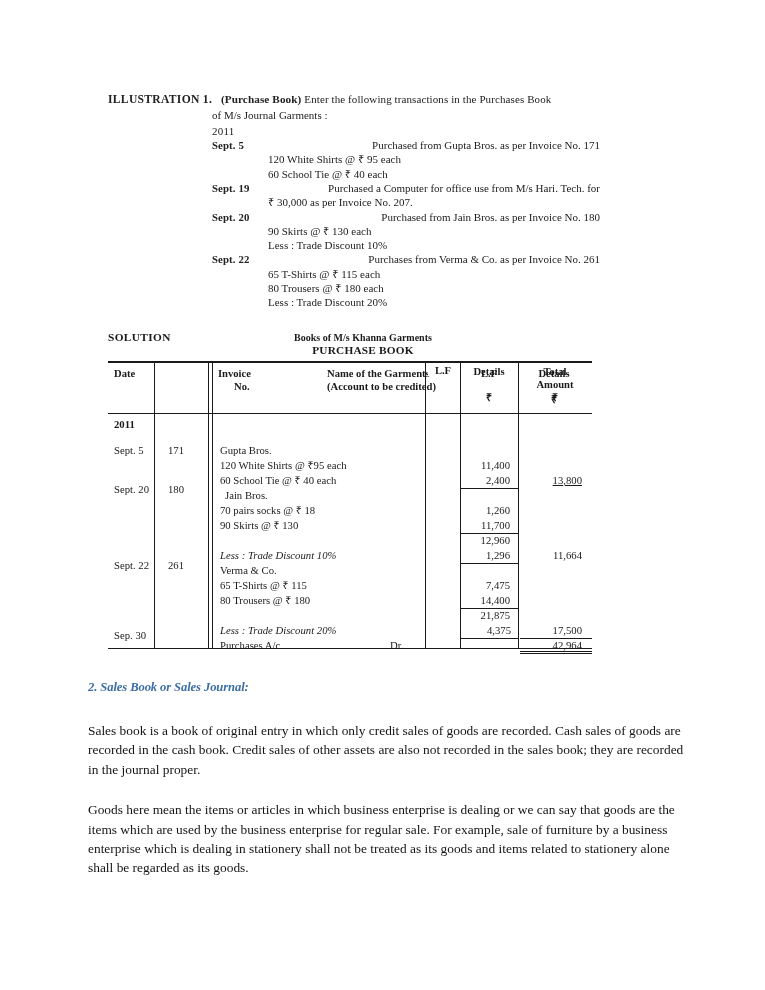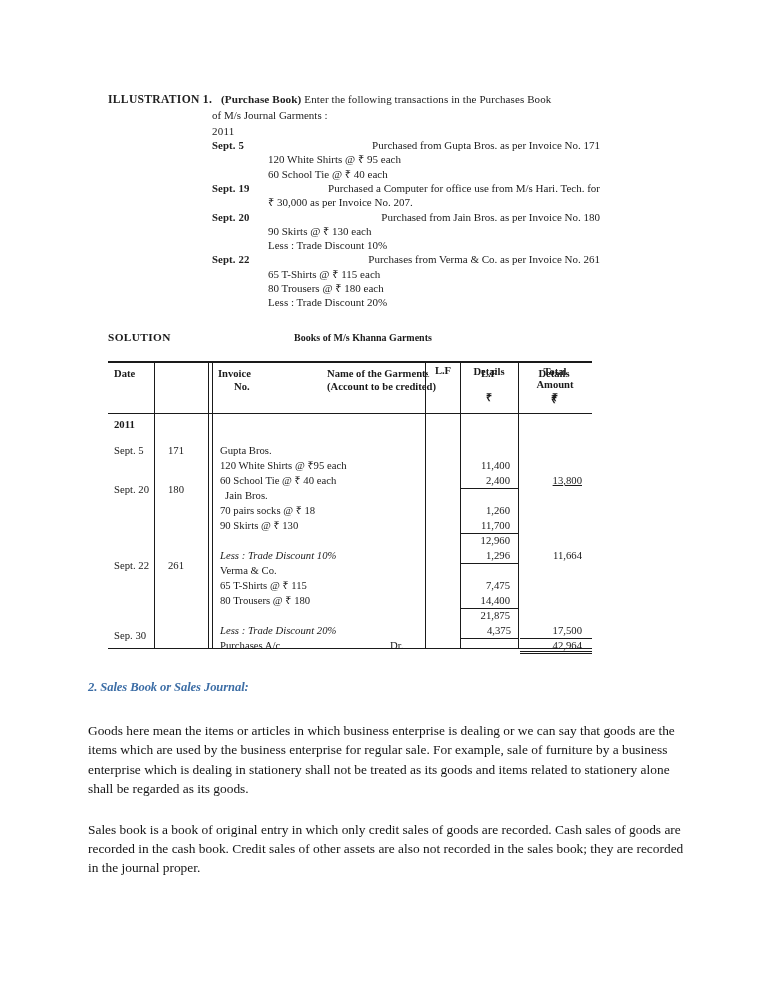--- a/index.html
+++ b/index.html
@@ -218,20 +218,21 @@
     </div>
     <div class="txn-ind">65 T-Shirts @ ₹ 115 each</div>
     <div class="txn-ind">80 Trousers @ ₹ 180 each</div>
     <div class="txn-ind">Less : Trade Discount 20%</div>
   </div>
 </div>
 
 <div class="solution-row">
   <div class="solution-word">SOLUTION</div>
   <div class="books-title">Books of M/s Khanna Garments</div>
+  <div class="pb-title">PURCHASE BOOK</div>
 </div>
 
 <div class="pbook">
 
   <div class="vline" style="left:46px"></div>
   <div class="vline dbl" style="left:100px"></div>
   <div class="vline" style="left:104px"></div>
   <div class="vline" style="left:317px"></div>
   <div class="vline" style="left:352px"></div>
   <div class="vline" style="left:410px"></div>
@@ -310,15 +311,15 @@
             font-family:'Liberation Serif',serif; font-weight:bold; font-size:10.6px; line-height:13px;">
   <span>Total</span>
   <div>Amount</div>
   <div>₹</div>
 </div>
 <div style="position:absolute; left:428px; top:365px; width:30px; text-align:center; background:#fff;
             font-family:'Liberation Serif',serif; font-weight:bold; font-size:10.6px;">L.F</div>
 
 <div class="doc-body">
   <div class="blue-head">2. Sales Book or Sales Journal:</div>
+  <p class="para">Sales book is a book of original entry in which only credit sales of goods are recorded. Cash sales of goods are recorded in the cash book. Credit sales of other assets are also not recorded in the sales book; they are recorded in the journal proper.</p>
   <p class="para">Goods here mean the items or articles in which business enterprise is dealing or we can say that goods are the items which are used by the business enterprise for regular sale. For example, sale of furniture by a business enterprise which is dealing in stationery shall not be treated as its goods and items related to stationery alone shall be regarded as its goods.</p>
-  <p class="para">Sales book is a book of original entry in which only credit sales of goods are recorded. Cash sales of goods are recorded in the cash book. Credit sales of other assets are also not recorded in the sales book; they are recorded in the journal proper.</p>
 </div>
 
 </body></html>

